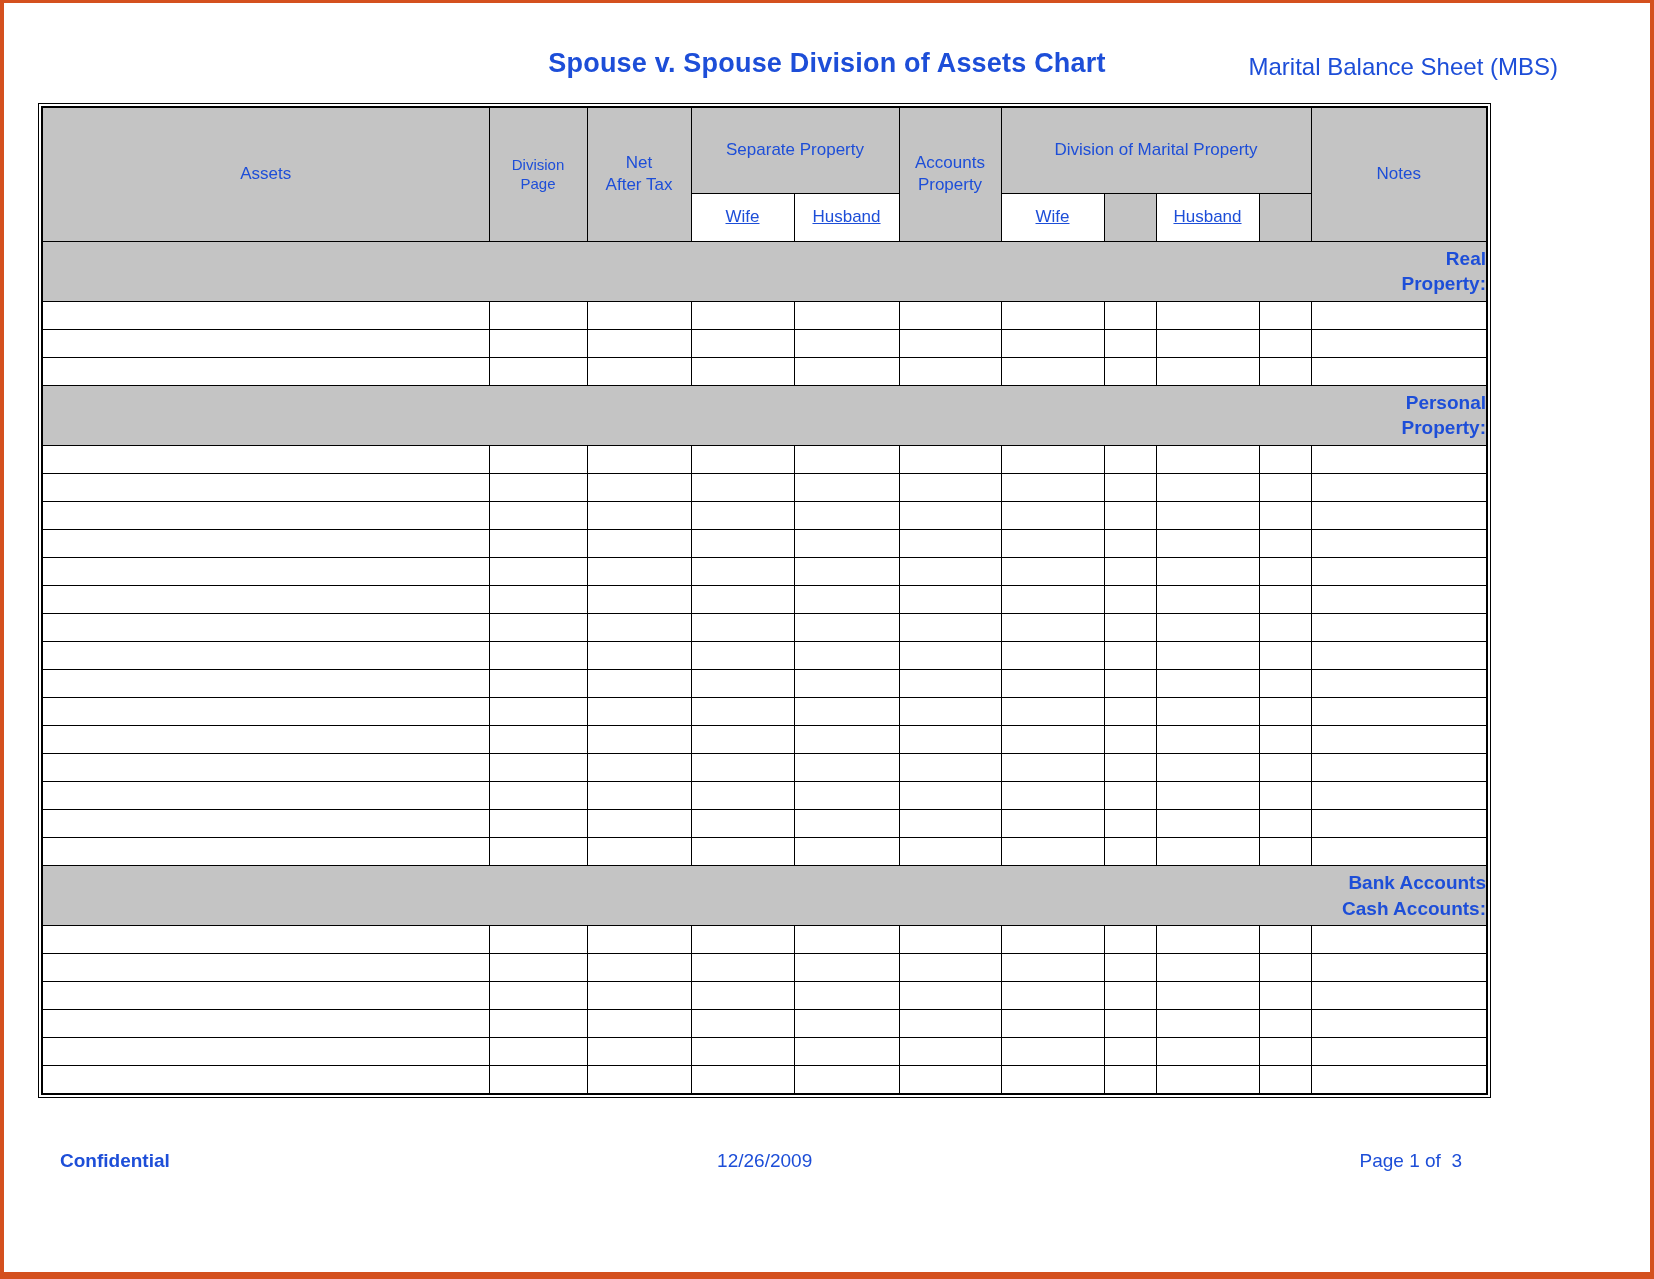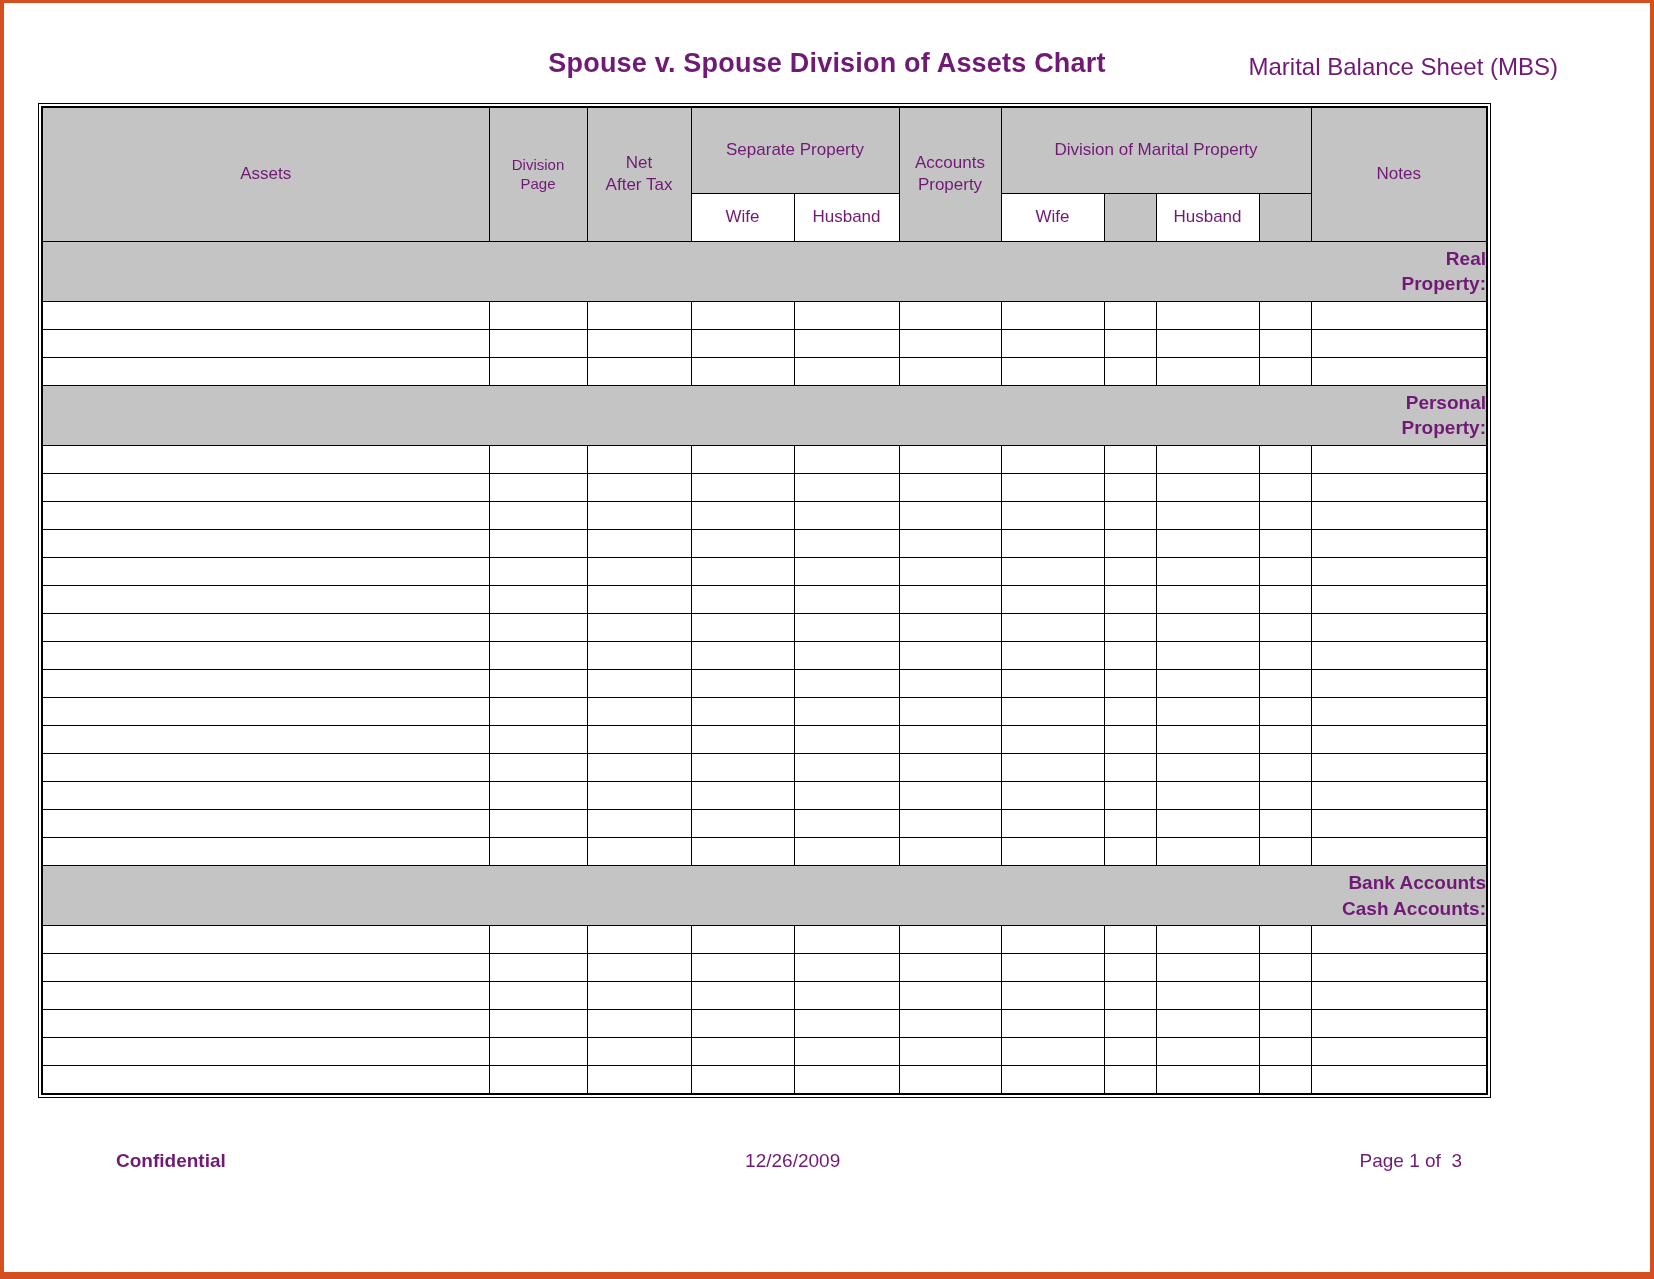--- a/index.html
+++ b/index.html
@@ -11,21 +11,21 @@
   * { box-sizing: border-box; }
   html, body { margin: 0; padding: 0; background: #ffffff; }
   .page {
     width: 1654px;
     height: 1279px;
     border-style: solid;
     border-color: var(--page-border);
     border-width: 3px 4px 7px 4px;
     background: #ffffff;
     font-family: "Liberation Sans", sans-serif;
-    color: #701a75;
+    color: #1d4ed8;
     position: relative;
     overflow: hidden;
   }
 
   
   .doc-header { position: relative; height: 100px; }
   .title {
     margin: 0;
     padding-top: 45px;
     text-align: center;
@@ -61,21 +61,21 @@
     overflow: hidden;
   }
   thead th {
     background: var(--header-fill);
     font-weight: 400;
     font-size: 17px;
     text-align: center;
     vertical-align: middle;
   }
   thead tr.hdr-main { height: 86px; }
-  thead tr.hdr-sub  { height: 48px; }
+  thead tr.hdr-sub  { height: 48px; text-decoration: underline; }
   th.two-line .l { display: block; line-height: 1.3; }
   th.sm { font-size: 15px; }
   th.sub { font-size: 17px; }
   th.sub.white { background: #ffffff; }
 
   tbody tr.section-row td {
     background: var(--section-fill);
     font-weight: 700;
     font-size: 19px;
     text-align: right;
@@ -84,21 +84,21 @@
     line-height: 1.35;
   }
   tbody tr.empty-row { height: 28px; }
   tbody tr.empty-row td { background: #ffffff; }
 
   
   .doc-footer {
     display: flex;
     align-items: baseline;
     margin-top: 52px;
-    padding: 0 188px 0 112px;
+    padding: 0 188px 0 56px;
     font-size: 19px;
   }
   .footer-conf { font-weight: 700; }
   .footer-date { flex: 1; text-align: center; }
   .footer-page { white-space: pre; }
 </style>
 </head>
 <body>
 
 <div class="page">

